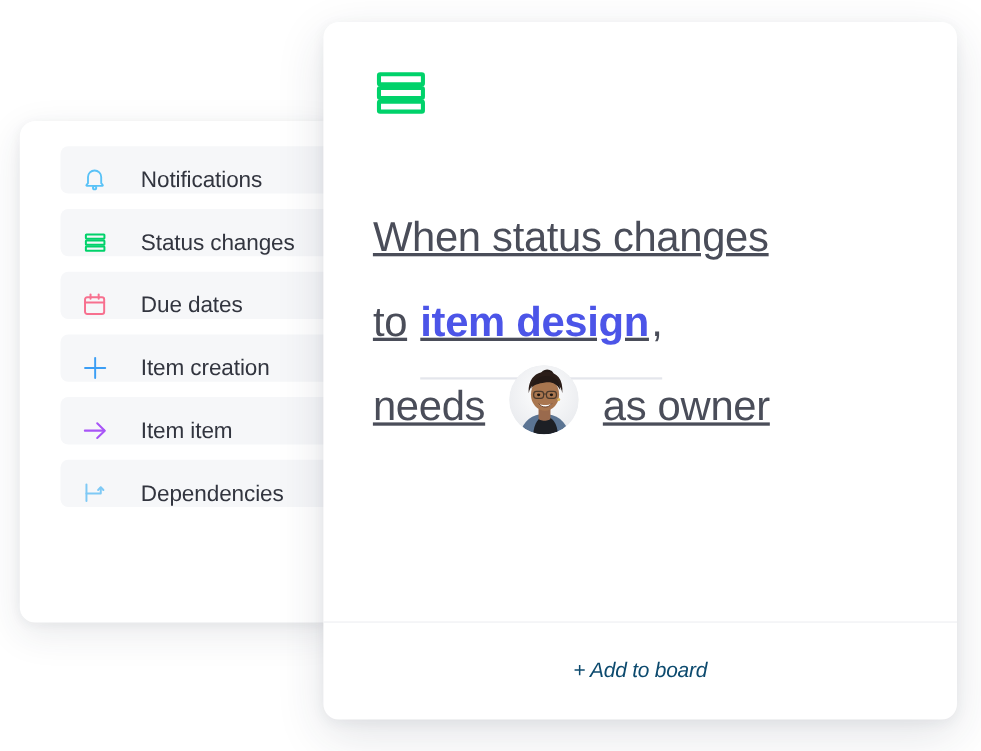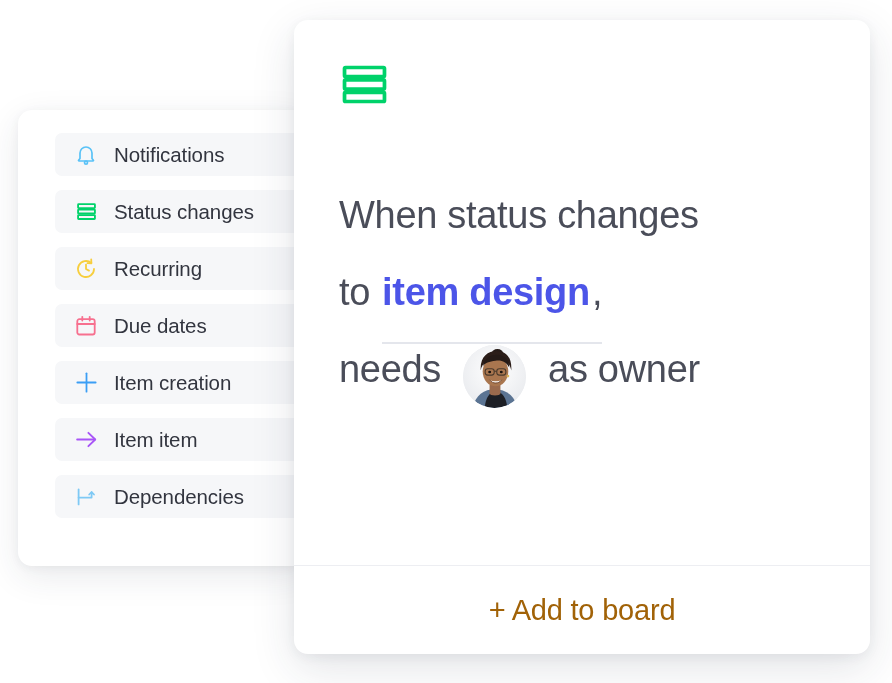--- a/index.html
+++ b/index.html
@@ -36,22 +36,22 @@
 
   .trigger-list {
     display: flex;
     flex-direction: column;
     gap: 14px;
     padding-left: 37px;
   }
 
   .trigger-item {
     display: flex;
-    align-items: center;
-    gap: 15px;
+    align-items: flex-end;
+    gap: 29px;
     height: 43px;
     padding-left: 18px;
     background: #f6f7f9;
     border-radius: 7px;
     width: 290px;
     cursor: pointer;
   }
 
   .trigger-icon {
     width: 26px;
@@ -94,22 +94,23 @@
   .recipe-sentence {
     font-size: 38px;
     line-height: 77px;
     color: #4a4d59;
     font-weight: 300;
     letter-spacing: -0.3px;
   }
 
   .sentence-line {
     display: flex;
-    align-items: flex-end;
+    align-items: flex-start;
     white-space: nowrap;
+    text-decoration: underline;
   }
 
   .token-static { color: #4a4d59; }
 
   .token-status {
     position: relative;
     font-weight: 700;
     color: #4c55e8;
     margin: 0 2px 0 12px;
     cursor: pointer;
@@ -143,28 +144,29 @@
   .recipe-footer {
     flex: 0 0 auto;
     border-top: 1px solid #edeef2;
     height: 89px;
     display: flex;
     align-items: center;
     justify-content: center;
   }
 
   .add-board-link {
-    font-size: 29px;
-    color: #a16207;
+    font-size: 19px;
+    color: #0c4a6e;
     font-weight: 400;
     letter-spacing: -0.2px;
     cursor: pointer;
     background: none;
     border: none;
     font-family: inherit;
+    font-style: italic;
   }
 </style>
 </head>
 <body>
 
 <div id="stage">
 
   <div class="trigger-card">
     <div class="trigger-list">
 
@@ -182,30 +184,20 @@
         <span class="trigger-icon">
           <svg viewBox="0 0 24 24" width="23" height="23" fill="none" stroke="#00d26a" stroke-width="1.9">
             <rect x="3.2" y="4.3" width="17.6" height="4.1" rx="0.6"></rect>
             <rect x="3.2" y="10.0" width="17.6" height="4.1" rx="0.6"></rect>
             <rect x="3.2" y="15.7" width="17.6" height="4.1" rx="0.6"></rect>
           </svg>
         </span>
         <span class="trigger-label">Status changes</span>
       </div>
 
-      <div class="trigger-item">
-        <span class="trigger-icon">
-          <svg viewBox="0 0 24 24" width="24" height="24" fill="none" stroke="#f7ce3e" stroke-width="1.8" stroke-linecap="round" stroke-linejoin="round">
-            <path d="M20 12a8 8 0 1 1-2.7-6"></path>
-            <polyline points="17.2 2.4 17.4 6.3 13.5 6.2"></polyline>
-            <polyline points="12 7.6 12 12 15 13.6"></polyline>
-          </svg>
-        </span>
-        <span class="trigger-label">Recurring</span>
-      </div>
 
       <div class="trigger-item">
         <span class="trigger-icon">
           <svg viewBox="0 0 24 24" width="24" height="24" fill="none" stroke="#f7708f" stroke-width="1.8" stroke-linecap="round" stroke-linejoin="round">
             <rect x="3.3" y="5.2" width="17.4" height="15.3" rx="2"></rect>
             <line x1="3.3" y1="10" x2="20.7" y2="10"></line>
             <line x1="8.3" y1="2.8" x2="8.3" y2="6.6"></line>
             <line x1="15.7" y1="2.8" x2="15.7" y2="6.6"></line>
           </svg>
         </span>

